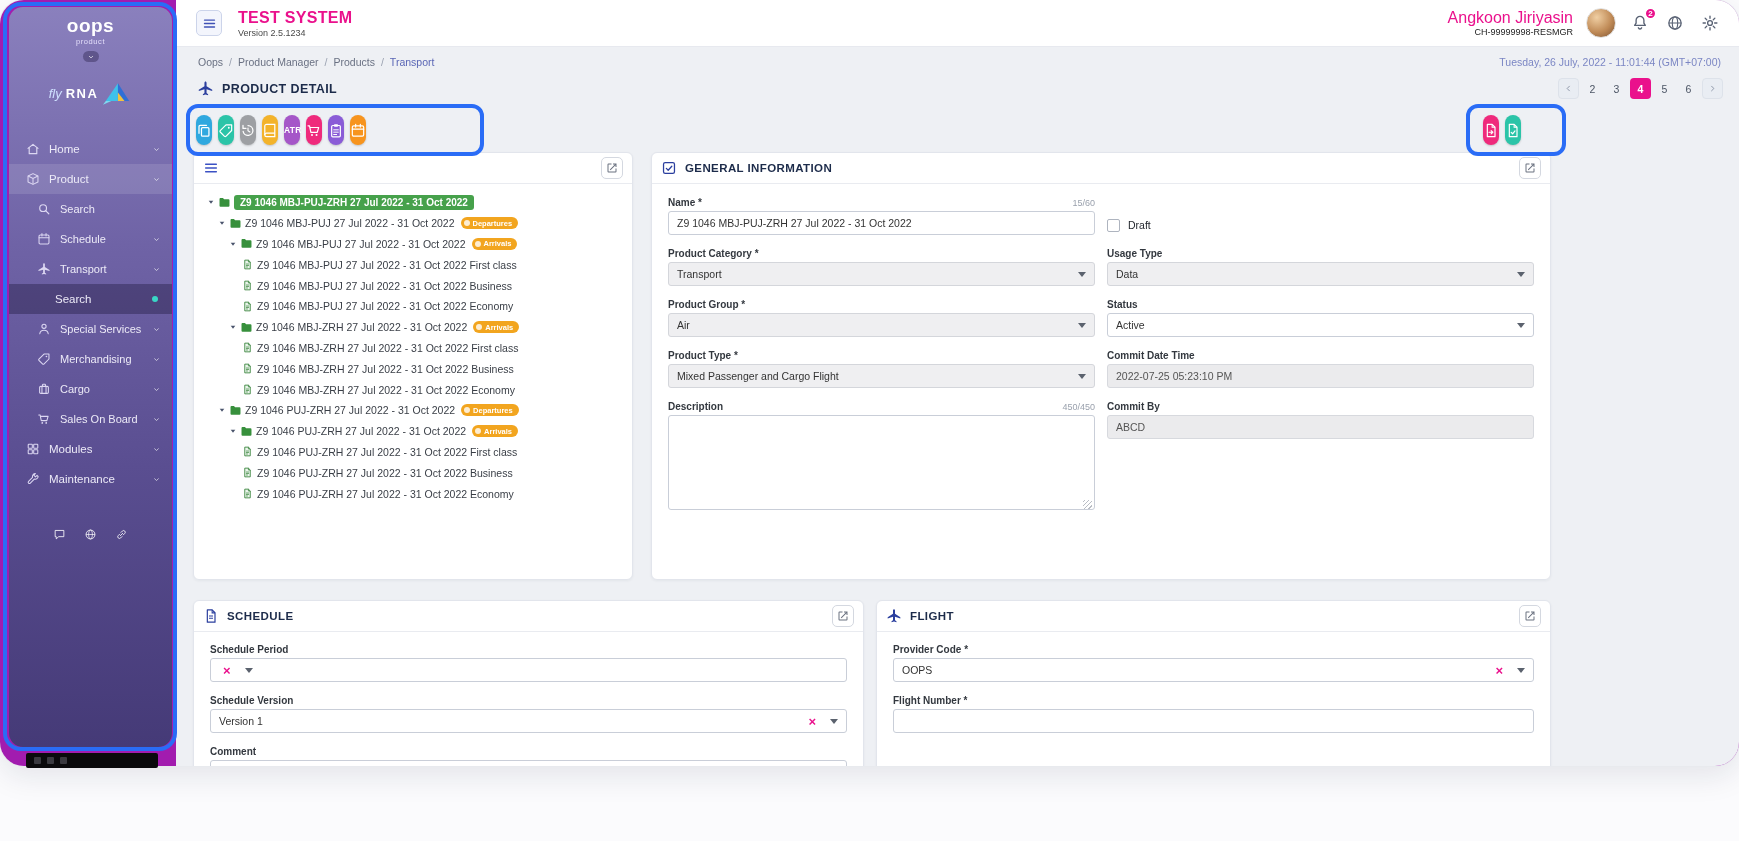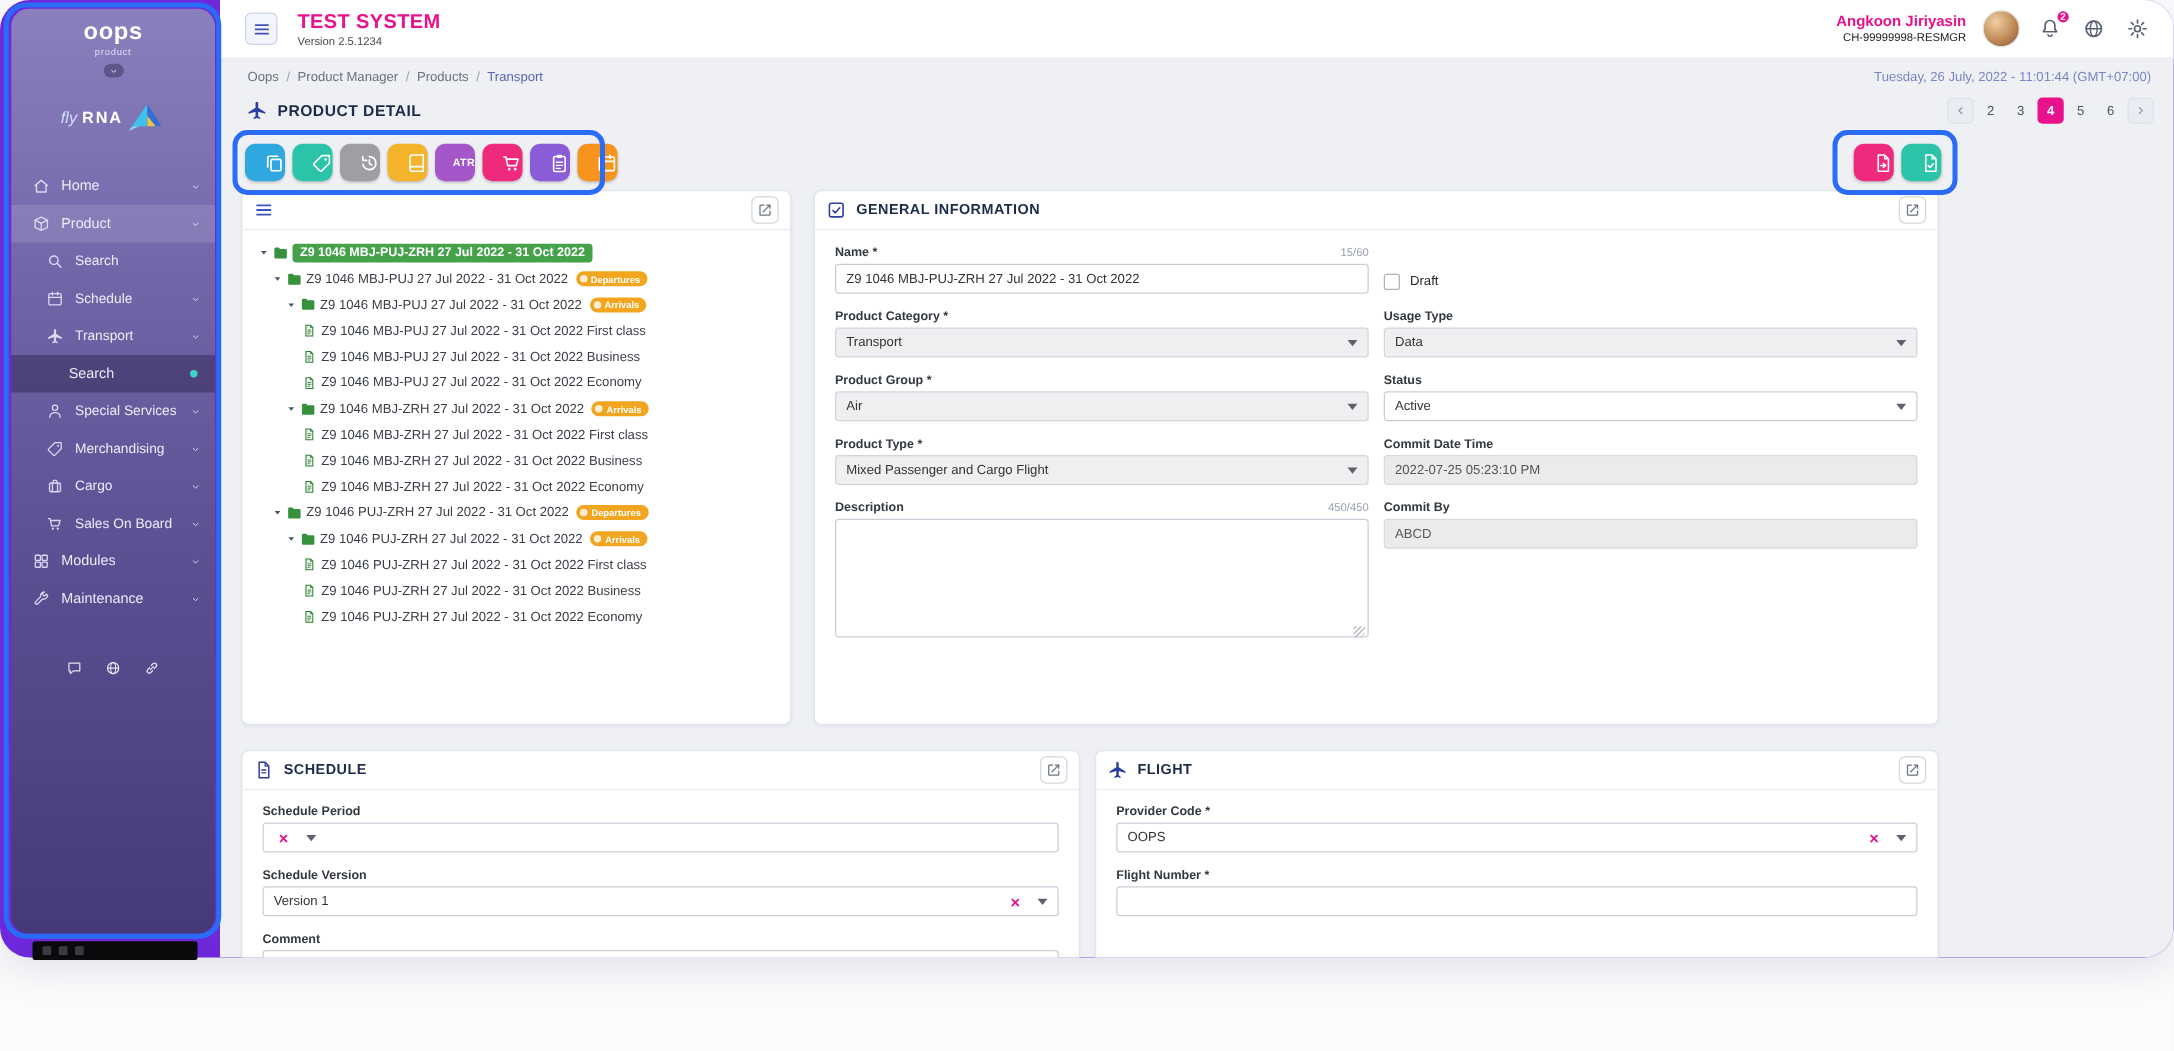--- a/index.html
+++ b/index.html
@@ -1,17 +1,17 @@
 <!DOCTYPE html>
 <html><head>
 <meta charset="utf-8">
 <style>
 *{box-sizing:border-box;margin:0;padding:0}
 body{width:1739px;height:841px;position:relative;background:#fbfbfd;font-family:"Liberation Sans",sans-serif;overflow:hidden}
-.app{position:absolute;left:0;top:0;width:1739px;height:766px;background:#6d28d9;border-radius:24px;box-shadow:0 0 0 1px #e8eaee,0 10px 30px rgba(20,30,60,.10);overflow:hidden}
+.app{position:absolute;left:0;top:0;width:1739px;height:766px;background:#a21caf;border-radius:24px;box-shadow:0 0 0 1px #e8eaee,0 10px 30px rgba(20,30,60,.10);overflow:hidden}
 
 .sidebar{position:absolute;left:9px;top:7px;width:163px;height:740px;border-radius:14px;z-index:5;
 background:linear-gradient(180deg,#8a80bd 0%,#6f63a6 32%,#5a4e91 62%,#453a77 100%)}
 .logo-block{padding-top:9px;text-align:center}
 .logo-title{font-size:19px;font-weight:bold;color:#fff;letter-spacing:.5px;line-height:1}
 .logo-sub{font-size:7.5px;color:#e3defa;letter-spacing:.6px;margin-top:2px}
 .collapse-pill{width:16px;height:11px;border-radius:6px;background:rgba(25,16,55,.35);margin:5px auto 0;display:flex;align-items:center;justify-content:center;color:#fff;cursor:pointer}
 .collapse-pill span{width:8px;height:8px;display:inline-flex}
 .brand-block{display:flex;align-items:center;justify-content:center;gap:4px;margin-top:14px;height:34px}
 .brand-fly{font-style:italic;font-size:13px;color:#cfe0ff}
@@ -34,21 +34,21 @@
 
 .main{position:absolute;left:176px;right:0;top:0;bottom:0;background:#eef0f4}
 .topbar{position:absolute;left:0;right:0;top:0;height:47px;background:#fff;border-bottom:1px solid #e7e9ef;display:flex;align-items:center;padding:0 18px 0 20px;z-index:6}
 .hamburger-btn{width:26px;height:26px;border:1px solid #ccd4ea;border-radius:5px;background:#f3f5fc;color:#3f51b5;display:flex;align-items:center;justify-content:center;cursor:pointer}
 .hb-ic{width:15px;height:15px;display:inline-flex}
 .title-block{margin-left:16px}
 .app-title{font-size:16px;font-weight:bold;color:#ea118c;letter-spacing:.3px}
 .app-version{font-size:9px;color:#4a4a4a;margin-top:1px}
 .topbar-right{margin-left:auto;display:flex;align-items:center;gap:13px}
 .user-block{text-align:right;cursor:pointer}
-.user-name{font-size:12px;font-weight:bold;color:#ea118c;line-height:1.1}
+.user-name{font-size:16px;font-weight:normal;color:#ea118c;line-height:1.1}
 .user-code{font-size:9px;color:#222;margin-top:1px}
 .avatar{width:30px;height:30px;border-radius:50%;border:1px solid #e2e2e2;cursor:pointer;
 background:radial-gradient(circle at 35% 30%,#f0cfa3,#c08b57 55%,#7d5230)}
 .icon-btn{position:relative;width:22px;height:22px;color:#596274;display:flex;align-items:center;justify-content:center;background:none;border:none;cursor:pointer}
 .hd-ic{width:18px;height:18px;display:inline-flex}
 .nbadge{position:absolute;top:-5px;right:-6px;min-width:13px;height:13px;border-radius:7px;background:#ea118c;color:#fff;font-size:8px;display:flex;align-items:center;justify-content:center;border:2px solid #fff;padding:0 1px;font-weight:bold}
 .page-body{position:absolute;left:0;right:0;top:47px;bottom:0;overflow:visible}
 .breadcrumb{position:absolute;left:22px;top:9px;display:flex;gap:6px;font-size:10.5px;color:#6a7183;align-items:center}
 .crumb{cursor:pointer}
 .crumb-active{color:#5a66b5}
@@ -57,21 +57,21 @@
 .page-title-row{position:absolute;left:21px;top:33px;display:flex;align-items:center;gap:8px}
 .pt-icon{width:17px;height:17px;color:#2b3f9e;display:inline-flex}
 .pt-text{font-size:12.5px;font-weight:bold;color:#1c2b4a;letter-spacing:.4px}
 .pagination{position:absolute;right:16px;top:31px;display:flex;align-items:center;gap:3px}
 .page-btn{min-width:21px;height:21px;border-radius:4px;display:flex;align-items:center;justify-content:center;font-size:10.5px;color:#4c5565;background:transparent;border:none;cursor:pointer;padding:0 3px}
 .page-btn.arrow{background:#e9edf3;color:#8791a3;border:1px solid #dde2ea}
 .pg-ic{width:11px;height:11px;display:inline-flex}
 .page-btn.active{background:#ea118c;color:#fff;font-weight:bold}
 .toolbar-left{position:absolute;left:20px;top:68px;display:flex;gap:6px;z-index:10}
 .toolbar-right{position:absolute;left:1307px;top:68px;display:flex;gap:6px;z-index:10}
-.tool-btn{width:32px;height:30px;border-radius:8px;display:flex;align-items:center;justify-content:flex-end;color:#fff;cursor:pointer;box-shadow:0 1px 2px rgba(0,0,0,.18)}
+.tool-btn{width:16px;height:30px;border-radius:8px;display:flex;align-items:center;justify-content:flex-start;color:#fff;cursor:pointer;box-shadow:0 1px 2px rgba(0,0,0,.18)}
 .tool-icon{width:17px;height:17px;display:inline-flex}
 .tool-text{font-size:8.5px;font-weight:bold;letter-spacing:.3px}
 
 .annotation{position:absolute;border:4px solid #2a6cf6;pointer-events:none;z-index:40;border-radius:14px}
 .annotation-sidebar{left:3px;top:2px;width:174px;height:749px;border-radius:18px}
 .annotation-toolbar{left:10px;top:57px;width:298px;height:52px;border-radius:12px}
 .annotation-export{left:1290px;top:57px;width:100px;height:52px;border-radius:12px}
 
 .panel{position:absolute;background:#fff;border:1px solid #e2e5ec;border-radius:6px;box-shadow:0 1px 3px rgba(25,35,60,.05)}
 .tree-panel{left:17px;top:105px;width:440px;height:428px}

